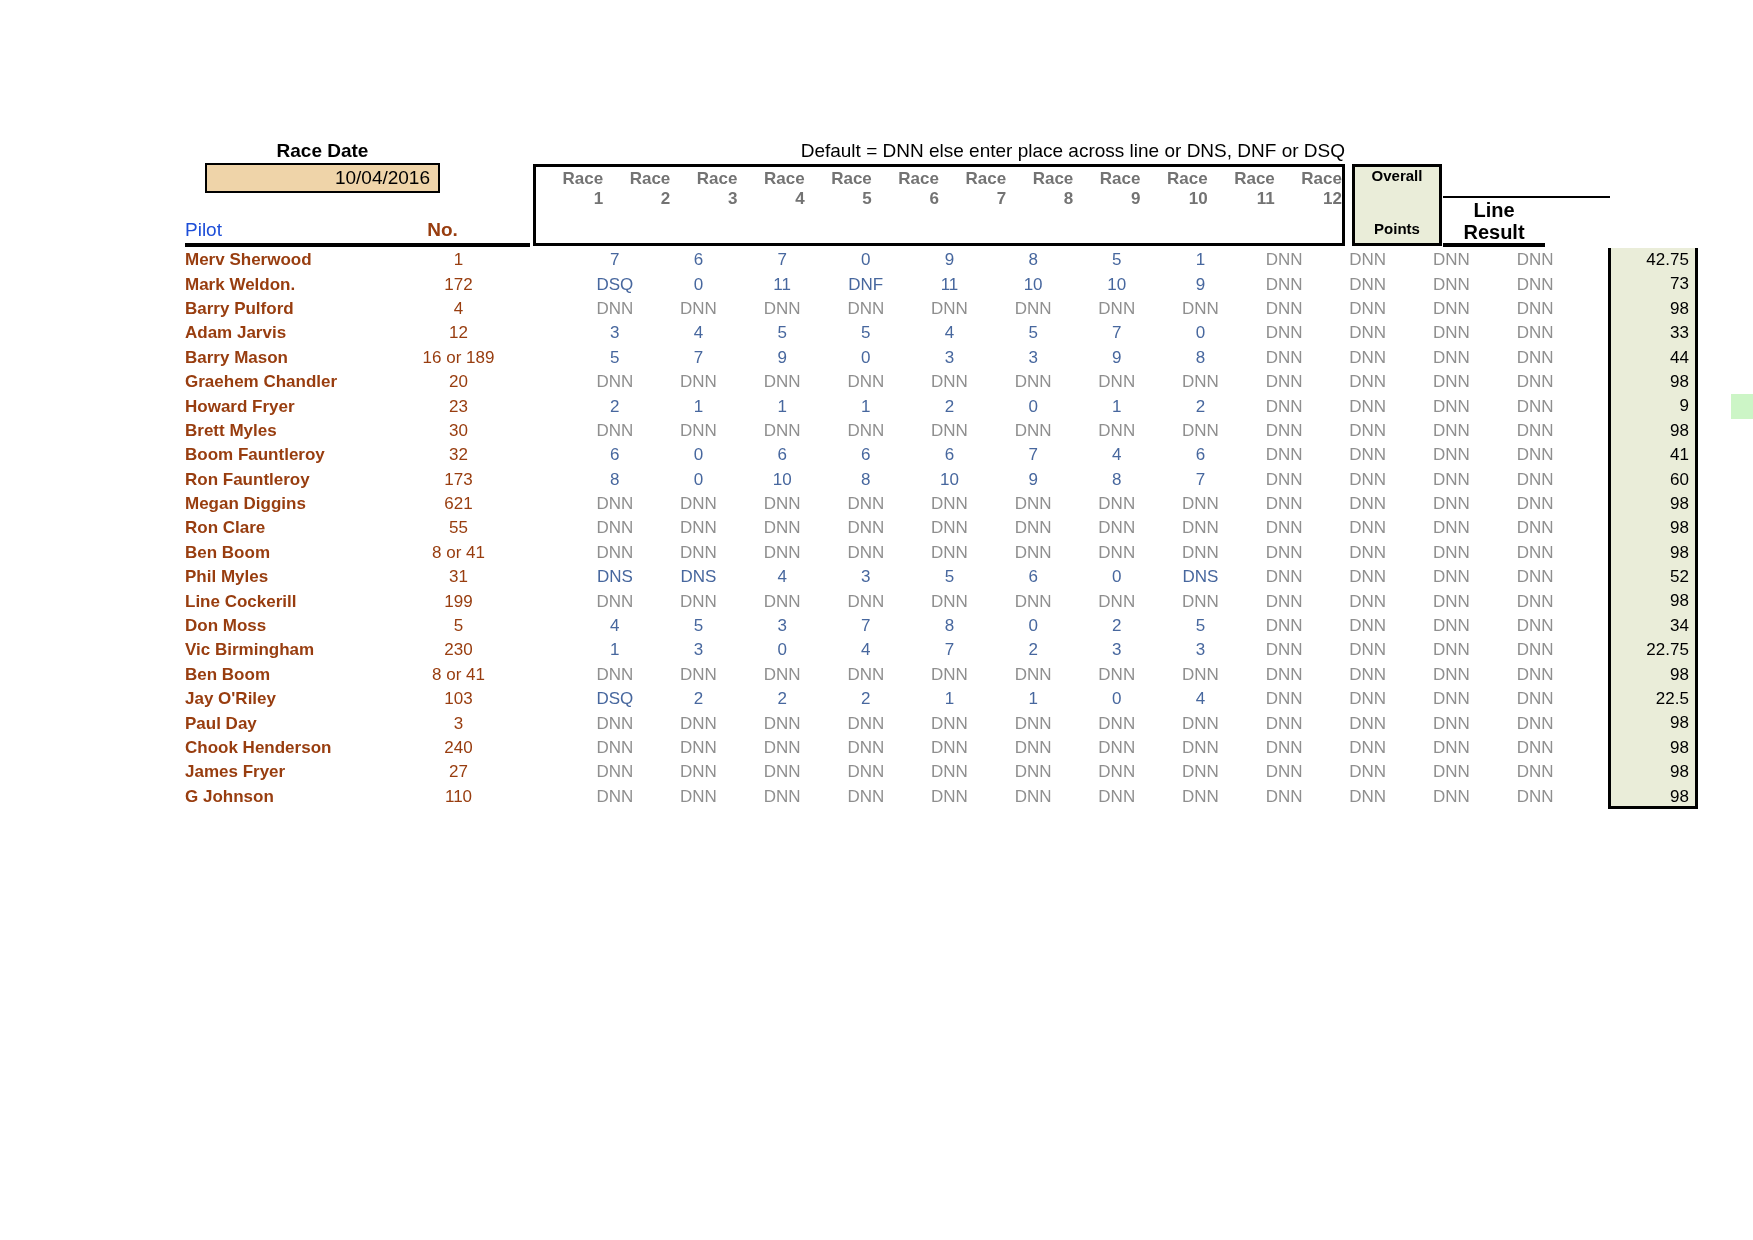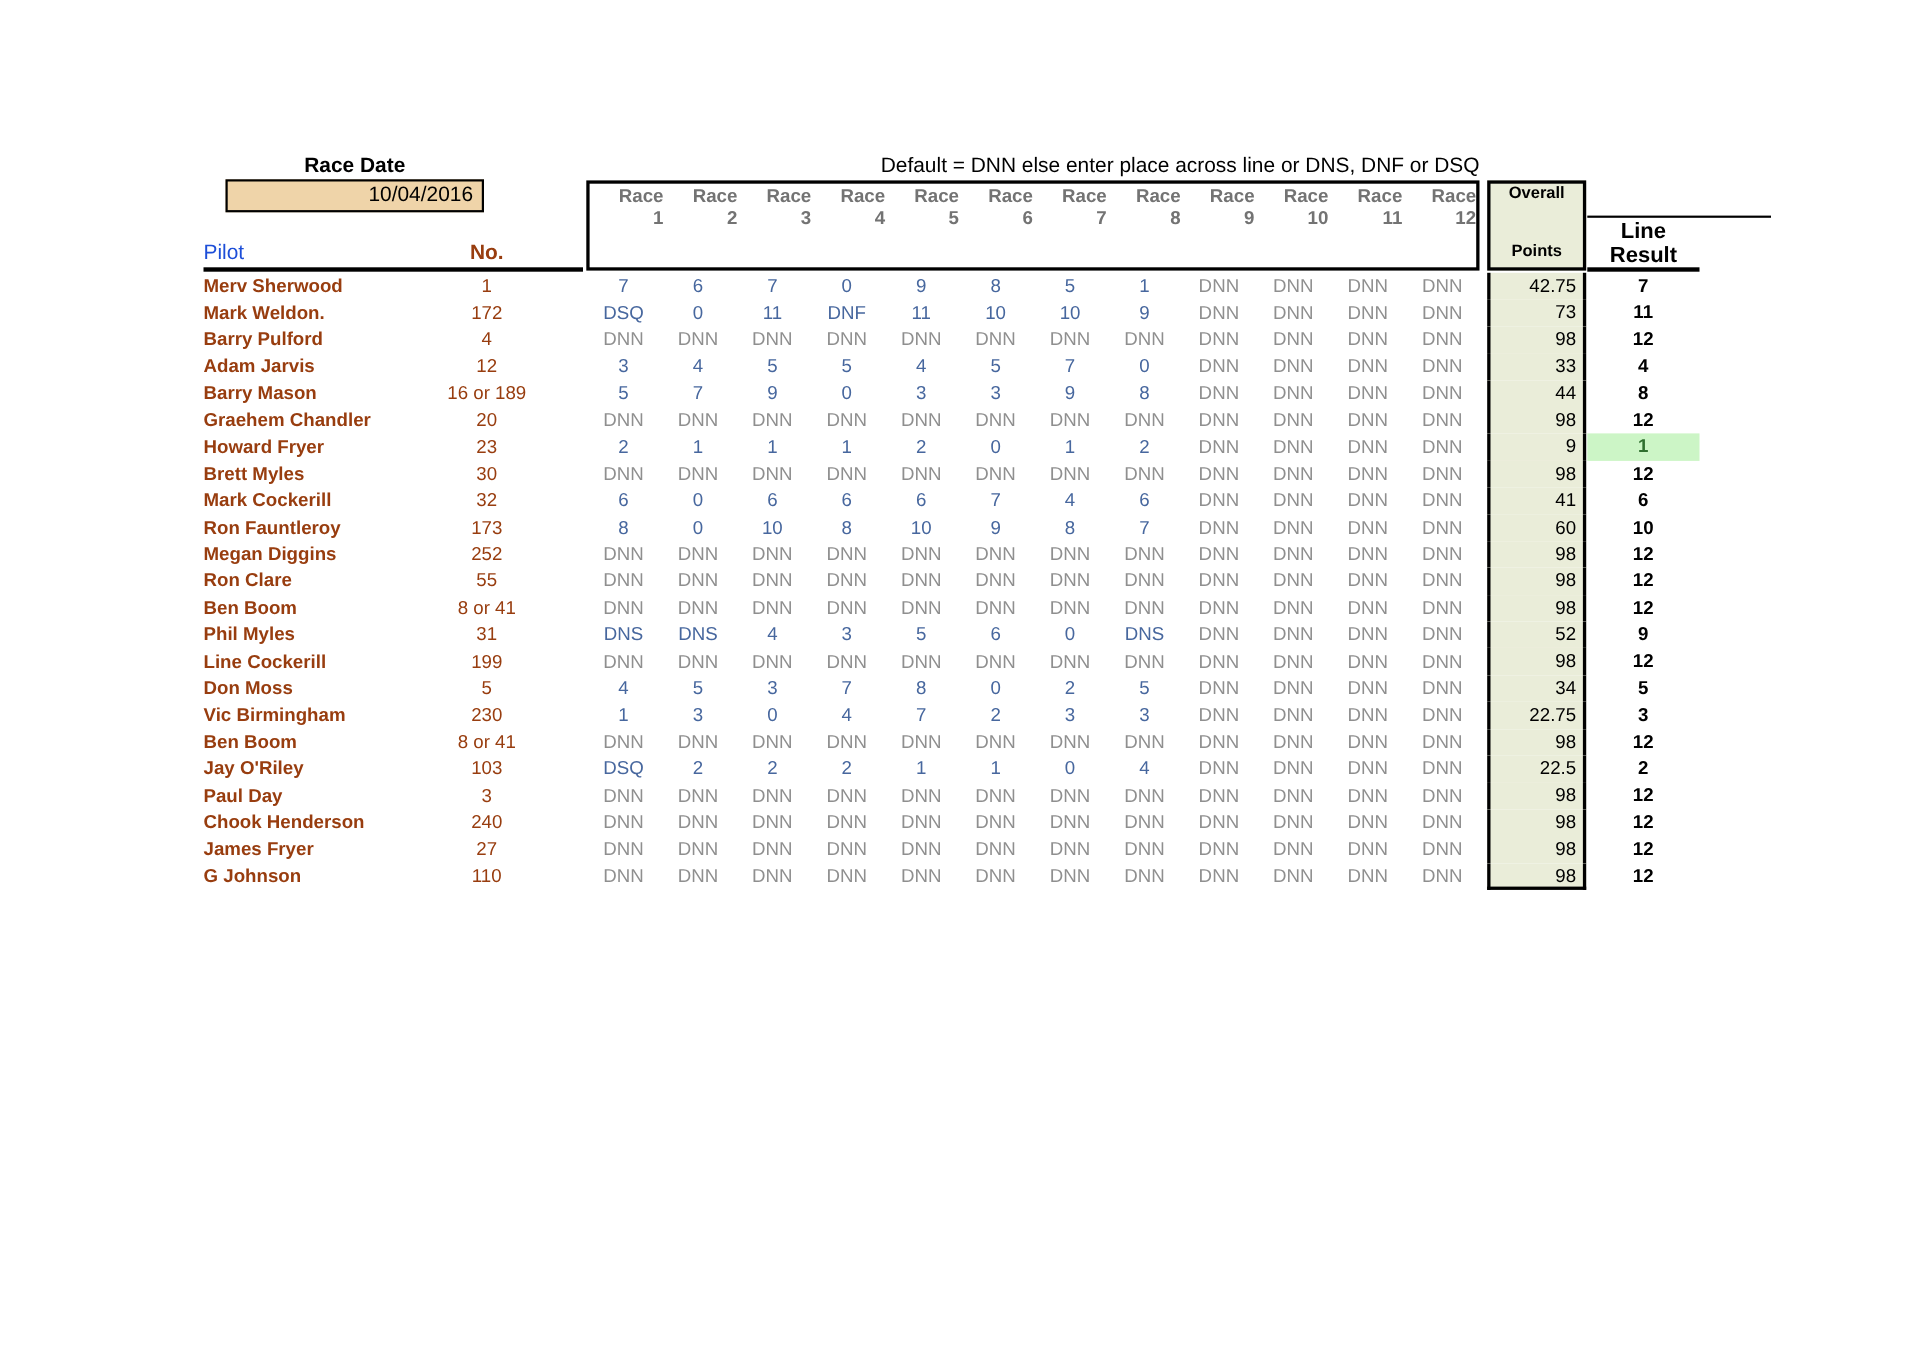--- a/index.html
+++ b/index.html
@@ -41,21 +41,21 @@
   
   #line-result-topline{left:1443px;top:196px;width:167px;height:2px;background:#000;}
   #line-result-header{left:1443px;top:199px;width:102px;text-align:center;
     font-size:20px;font-weight:bold;line-height:22px;}
   #line-result-underline{left:1443px;top:243px;width:102px;height:4px;background:#000;}
 
   
   #rows{left:185px;top:248px;width:1361px;}
   .row{display:grid;
     grid-template-columns:210px 95px 43px repeat(12,67.67px) 7px 90px 1px 102px;
-    height:24.4px;align-items:center;}
+    height:24.4px;align-items:center;gap:16px;}
   .cell{font-size:17px;white-space:nowrap;overflow:visible;}
   .pilot{color:#983D0F;font-weight:bold;}
   .no{color:#983D0F;text-align:center;}
   .race{text-align:center;color:#47679E;}
   .race.dnn{color:#8F8F8F;}
   .points{background:#EAEDD9;border-left:3px solid #000;border-right:3px solid #000;
     text-align:right;padding-right:6px;box-sizing:border-box;height:24.4px;line-height:24.4px;}
   .row:last-child .points{border-bottom:3px solid #000;}
   .result{text-align:center;font-weight:bold;height:24.4px;line-height:24.4px;}
   .result.hl{background:#CCF5C6;color:#2F6F2F;}
@@ -299,21 +299,21 @@
       <div class="cell race dnn">DNN</div>
       <div class="cell race dnn">DNN</div>
       <div class="cell race dnn">DNN</div>
       <div class="cell race dnn">DNN</div>
       <div class="cell"></div>
       <div class="cell points">98</div>
       <div class="cell"></div>
       <div class="cell result">12</div>
     </div>
     <div class="row">
-      <div class="cell pilot">Mark Cockerill</div>
+      <div class="cell pilot">Boom Fauntleroy</div>
       <div class="cell no">32</div>
       <div class="cell"></div>
       <div class="cell race">6</div>
       <div class="cell race">0</div>
       <div class="cell race">6</div>
       <div class="cell race">6</div>
       <div class="cell race">6</div>
       <div class="cell race">7</div>
       <div class="cell race">4</div>
       <div class="cell race">6</div>
@@ -342,21 +342,21 @@
       <div class="cell race dnn">DNN</div>
       <div class="cell race dnn">DNN</div>
       <div class="cell race dnn">DNN</div>
       <div class="cell"></div>
       <div class="cell points">60</div>
       <div class="cell"></div>
       <div class="cell result">10</div>
     </div>
     <div class="row">
       <div class="cell pilot">Megan Diggins</div>
-      <div class="cell no">252</div>
+      <div class="cell no">621</div>
       <div class="cell"></div>
       <div class="cell race dnn">DNN</div>
       <div class="cell race dnn">DNN</div>
       <div class="cell race dnn">DNN</div>
       <div class="cell race dnn">DNN</div>
       <div class="cell race dnn">DNN</div>
       <div class="cell race dnn">DNN</div>
       <div class="cell race dnn">DNN</div>
       <div class="cell race dnn">DNN</div>
       <div class="cell race dnn">DNN</div>

